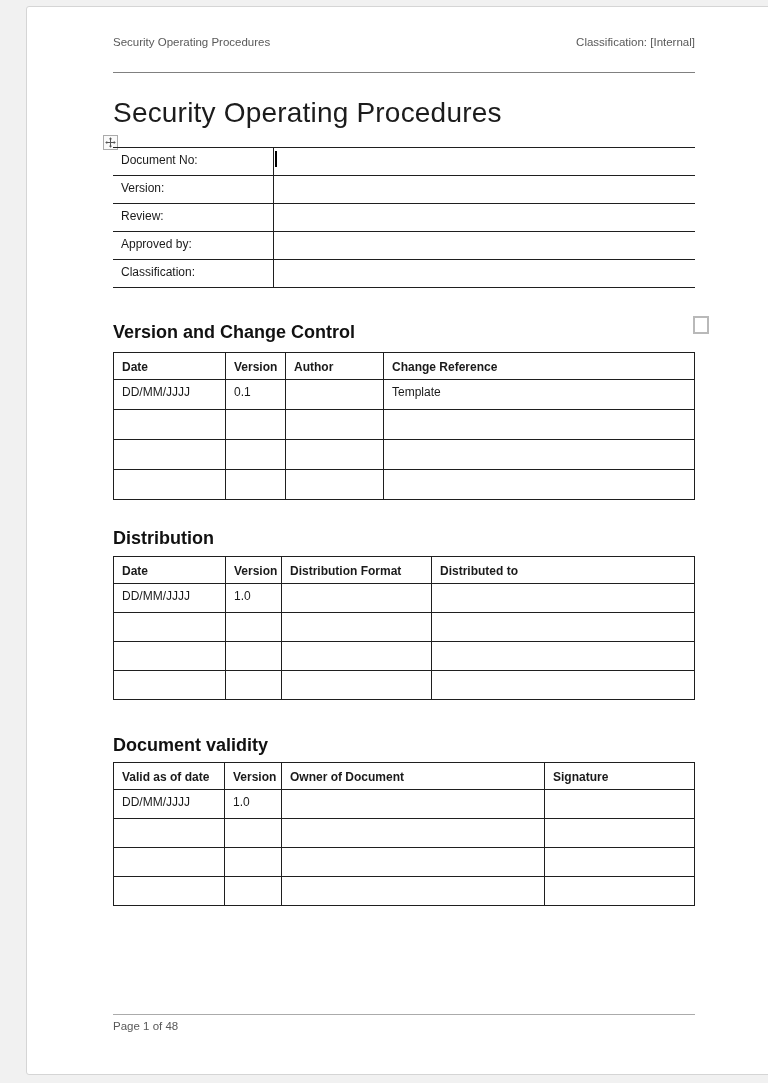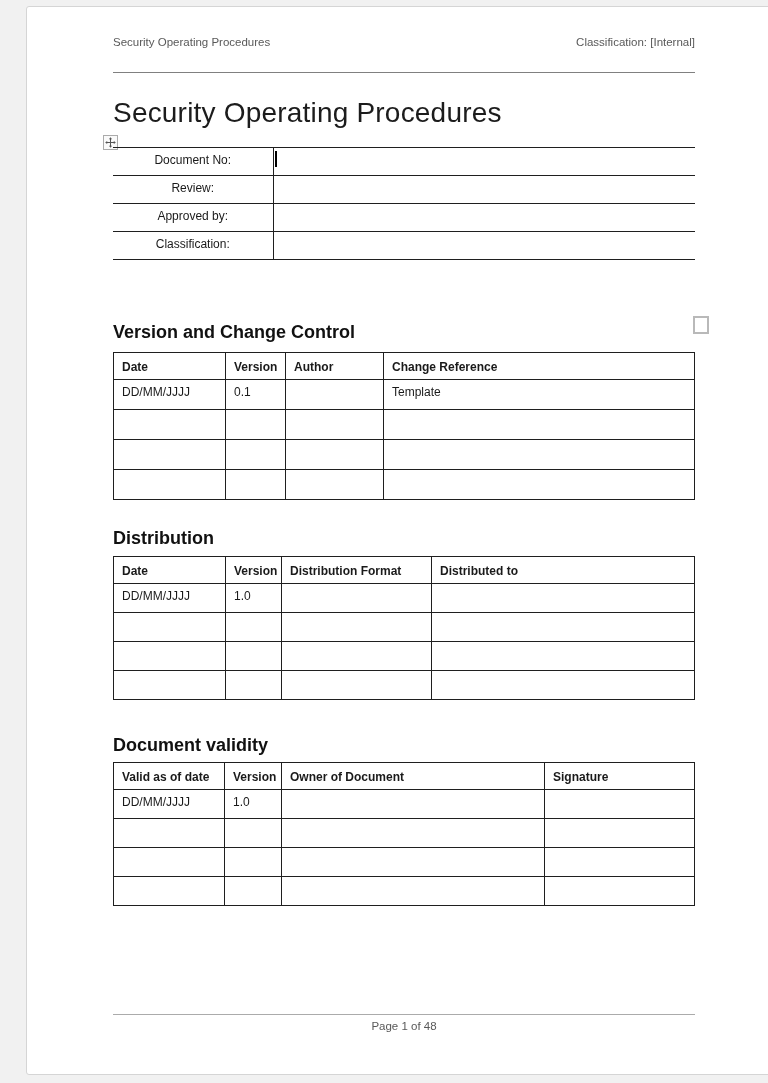--- a/index.html
+++ b/index.html
@@ -28,21 +28,21 @@
   table { border-collapse:collapse; table-layout:fixed; width:582px;
           font-size:12px; color:#1a1a1a; }
   td, th { text-align:left; vertical-align:top; padding:5px 8px 3px 8px;
            overflow:hidden; white-space:nowrap; }
   th { font-weight:700; vertical-align:middle; }
 
   
   .info-table { left:86px; top:140px; }
   .info-table tr { height:28px; }
   .info-table td { border-top:1px solid #1f1f1f; border-bottom:1px solid #1f1f1f; }
-  .info-table td.c0 { border-right:1px solid #1f1f1f;text-align:center; }
+  .info-table td.c0 { border-right:1px solid #1f1f1f; }
   .caret { left:248px; top:144px; width:1.5px; height:16px; background:#000; }
 
   
   .sec-heading { left:86px; font-size:18px; font-weight:700; color:#111; }
 
   
   .anchor-checkbox { left:666px; top:309px; width:16px; height:18px;
                      background:#fff; border:2px solid #b9b9b9; }
 
   
@@ -57,21 +57,21 @@
   .h-vcc  { top:315px; }
   .h-dist { top:521px; }
   .h-val  { top:728px; }
 
   
   .review-line { left:86px; top:931px; font-size:15px; font-weight:700; color:#111; }
 
   
   .foot-rule { left:86px; top:1007px; width:582px; height:0;
                border-top:1px solid #ababab; }
-  .foot-text { left:86px; top:1013px; width:582px; text-align:center;
+  .foot-text { left:86px; top:1013px; width:582px; text-align:left;
                font-size:11.5px; color:#595959; }
 </style>
 </head>
 <body>
 
 <div class="page">
 
   <div class="abs run-head">
     <span>Security Operating Procedures</span>
     <span>Classification: [Internal]</span>
@@ -91,20 +91,24 @@
     <colgroup>
         <col style="width:160px">
         <col>
       </colgroup>
   <tbody>
         <tr>
           <td class="c0">Document No:</td>
           <td class="c1"></td>
         </tr>
         <tr>
+          <td class="c0">Version:</td>
+          <td class="c1"></td>
+        </tr>
+        <tr>
           <td class="c0">Review:</td>
           <td class="c1"></td>
         </tr>
         <tr>
           <td class="c0">Approved by:</td>
           <td class="c1"></td>
         </tr>
         <tr>
           <td class="c0">Classification:</td>
           <td class="c1"></td>

